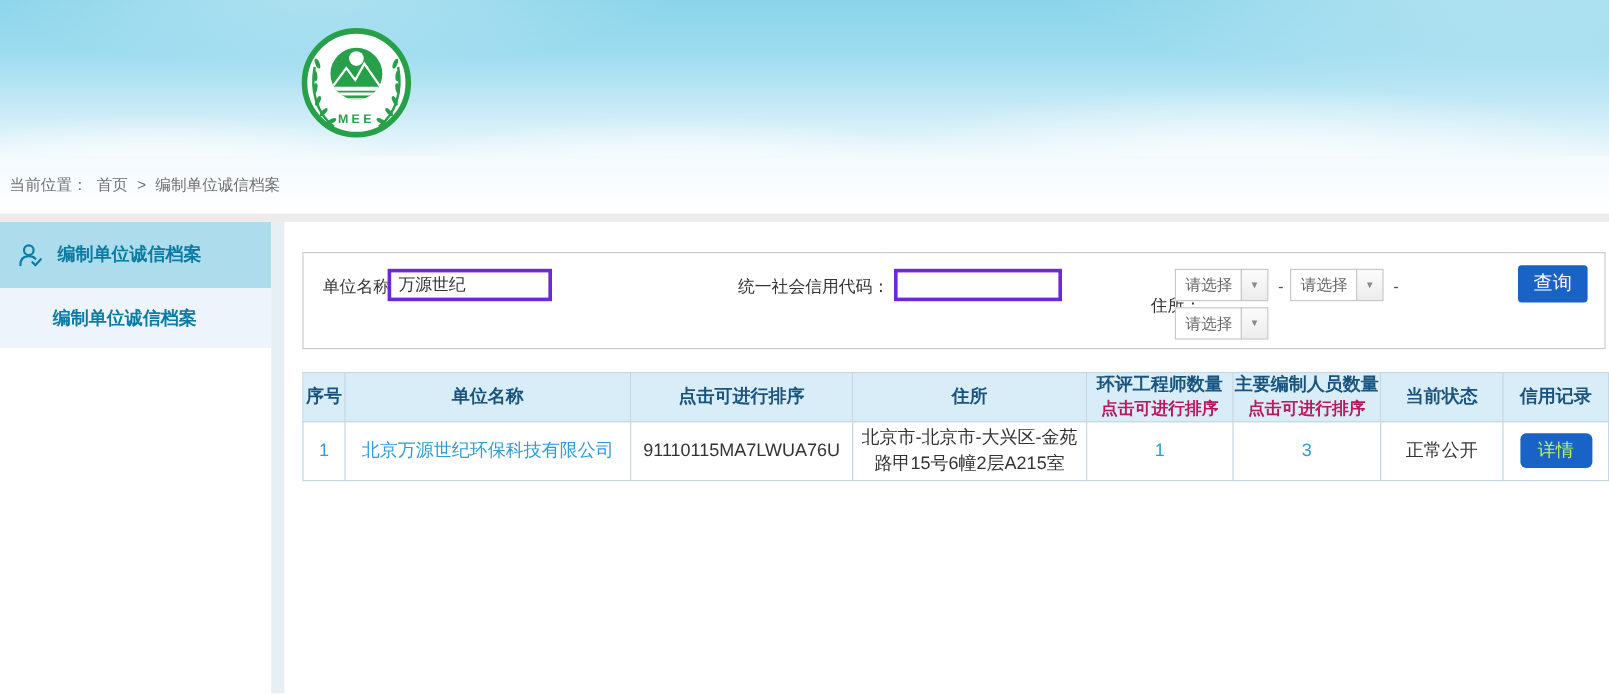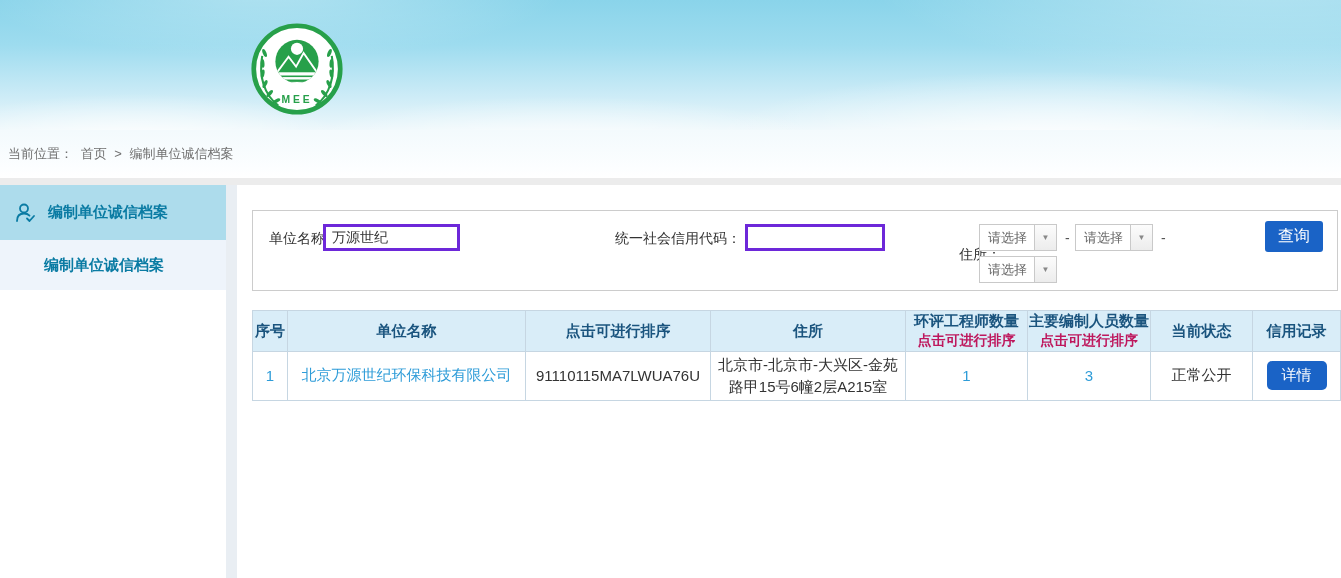--- a/index.html
+++ b/index.html
@@ -98,21 +98,21 @@
     height:41px; background:#d9edf8; color:#1a547e; font-size:15px; font-weight:bold;
     line-height:1.25;
   }
   .result-table td { height:44px; background:#fff; font-size:15px; color:#333; }
   .sort-hint { display:block; color:#be185d; font-size:14px; font-weight:bold; margin-top:1px;text-align:center; }
   .th-sortable { cursor:pointer; }
   .company-link, .count-link { color:#2e9cd8; text-decoration:none; cursor:pointer; font-size:15px; }
   .count-link { font-size:15px; }
   .address-cell { font-size:14px; line-height:1.45; padding:2px 4px; }
   .detail-btn {
-    display:inline-block; background:#1a63c6; color:#ffffff; border:none; border-radius:5px;
+    display:inline-block; background:#1a63c6; color:#bef264; border:none; border-radius:5px;
     font-size:15px; padding:5px 15px; cursor:pointer; font-family:Liberation Serif, serif;
   }
 </style>
 </head>
 <body>
 
 <div class="site-header">
   <svg class="logo" viewBox="0 0 100 100">
     <circle cx="50" cy="50" r="46" fill="#ffffff" stroke="#27a04a" stroke-width="5"></circle>
 

